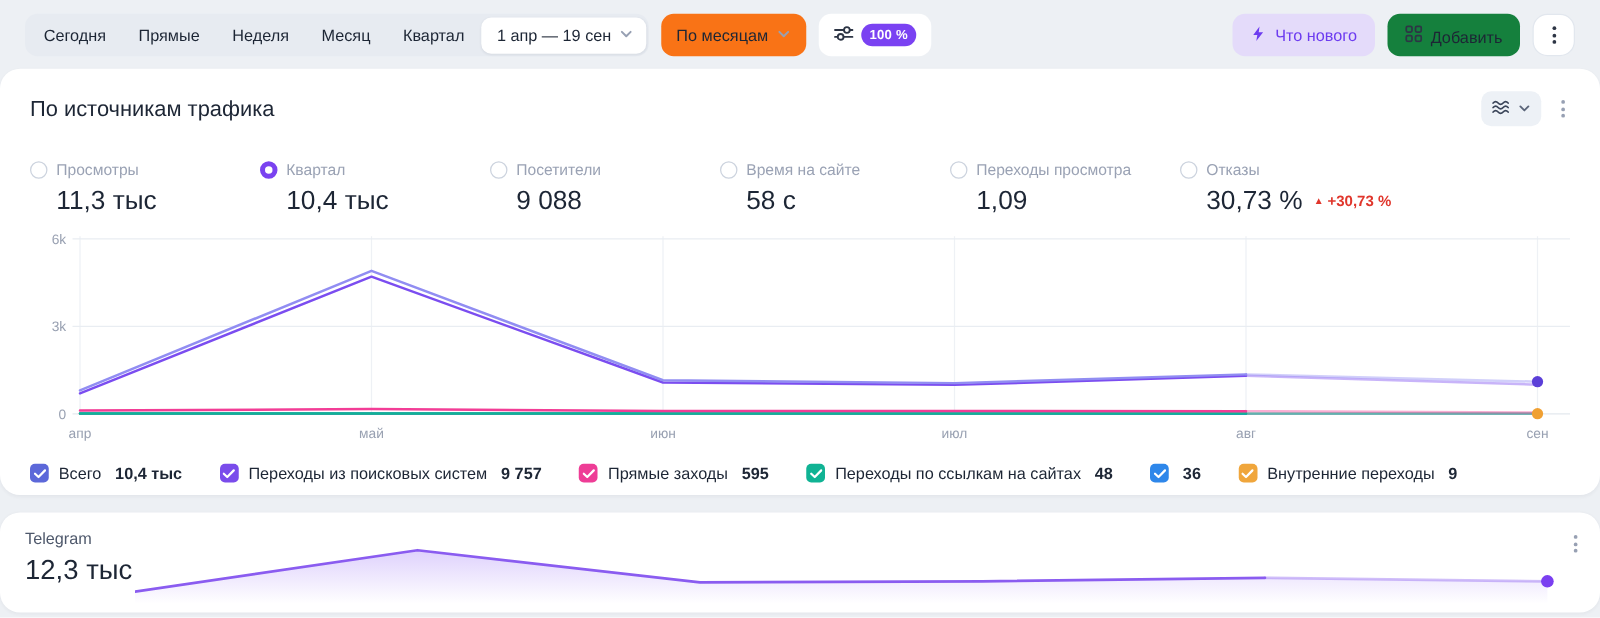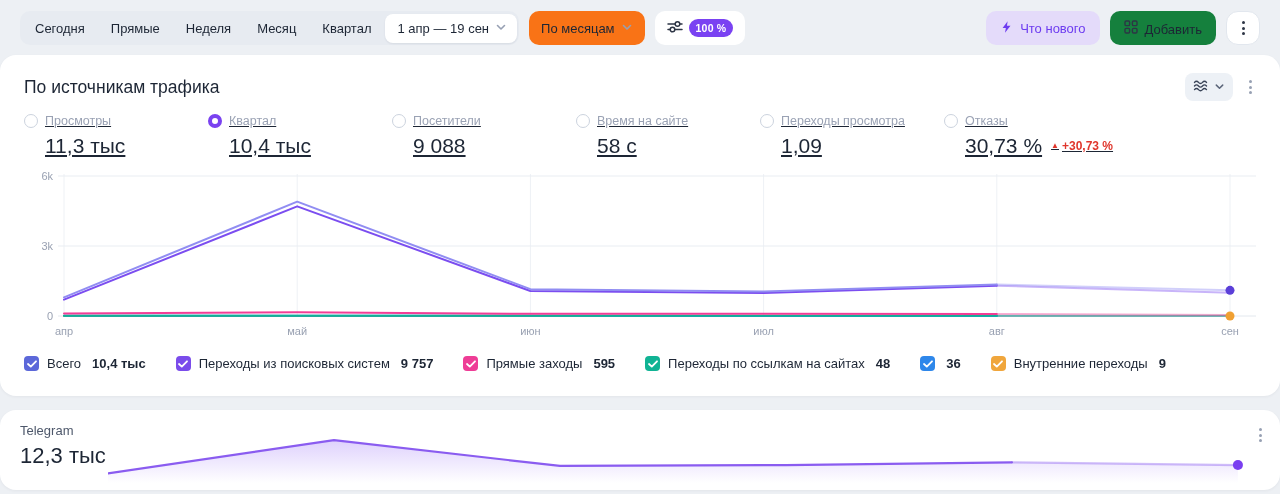--- a/index.html
+++ b/index.html
@@ -26,21 +26,21 @@
   
   .card { background:#fff; border-radius:16px; box-shadow:0 1px 3px rgba(30,40,60,.05); }
   .main-card { margin:7px 0 0 0; padding:18px 24px 14px 24px; height:341px; }
   .card-head { display:flex; justify-content:space-between; align-items:center; }
   .card-title { font-size:17.5px; color:#1d2635; font-weight:400; }
   .head-right { display:flex; align-items:center; gap:12px; }
   .wave-btn { display:flex; align-items:center; gap:6px; background:#edf1f6; border:none; border-radius:8px; padding:6px 8px; cursor:pointer; }
   .kebab-sm { background:none; border:none; padding:4px; cursor:pointer; }
 
   
-  .metrics { display:grid; grid-template-columns:repeat(5,184px) 1fr; margin-top:13px;text-decoration:underline; }
+  .metrics { display:grid; grid-template-columns:repeat(5,184px) 1fr; margin-top:28px; }
   .metric-top { display:flex; align-items:center; gap:7px; color:#9aa2b4; font-size:12.5px; cursor:pointer; }
   .radio { width:14px; height:14px; border-radius:50%; border:1.5px solid #ccd3de; background:#fff; flex:none; }
   .metric.selected .radio { border:4.5px solid #7a42f0; }
   .metric-val { margin:6px 0 0 21px; font-size:21px; color:#1d2635; display:flex; align-items:center; }
   .chg { color:#e0362c; font-size:12px; font-weight:700; margin-left:9px; display:flex; align-items:center; gap:3px; }
   .chg .tri { font-size:8px; line-height:1; }
 
   
   .chart-wrap { margin-top:10px; }
   .chart-wrap svg { display:block; width:100%; height:176px; }

